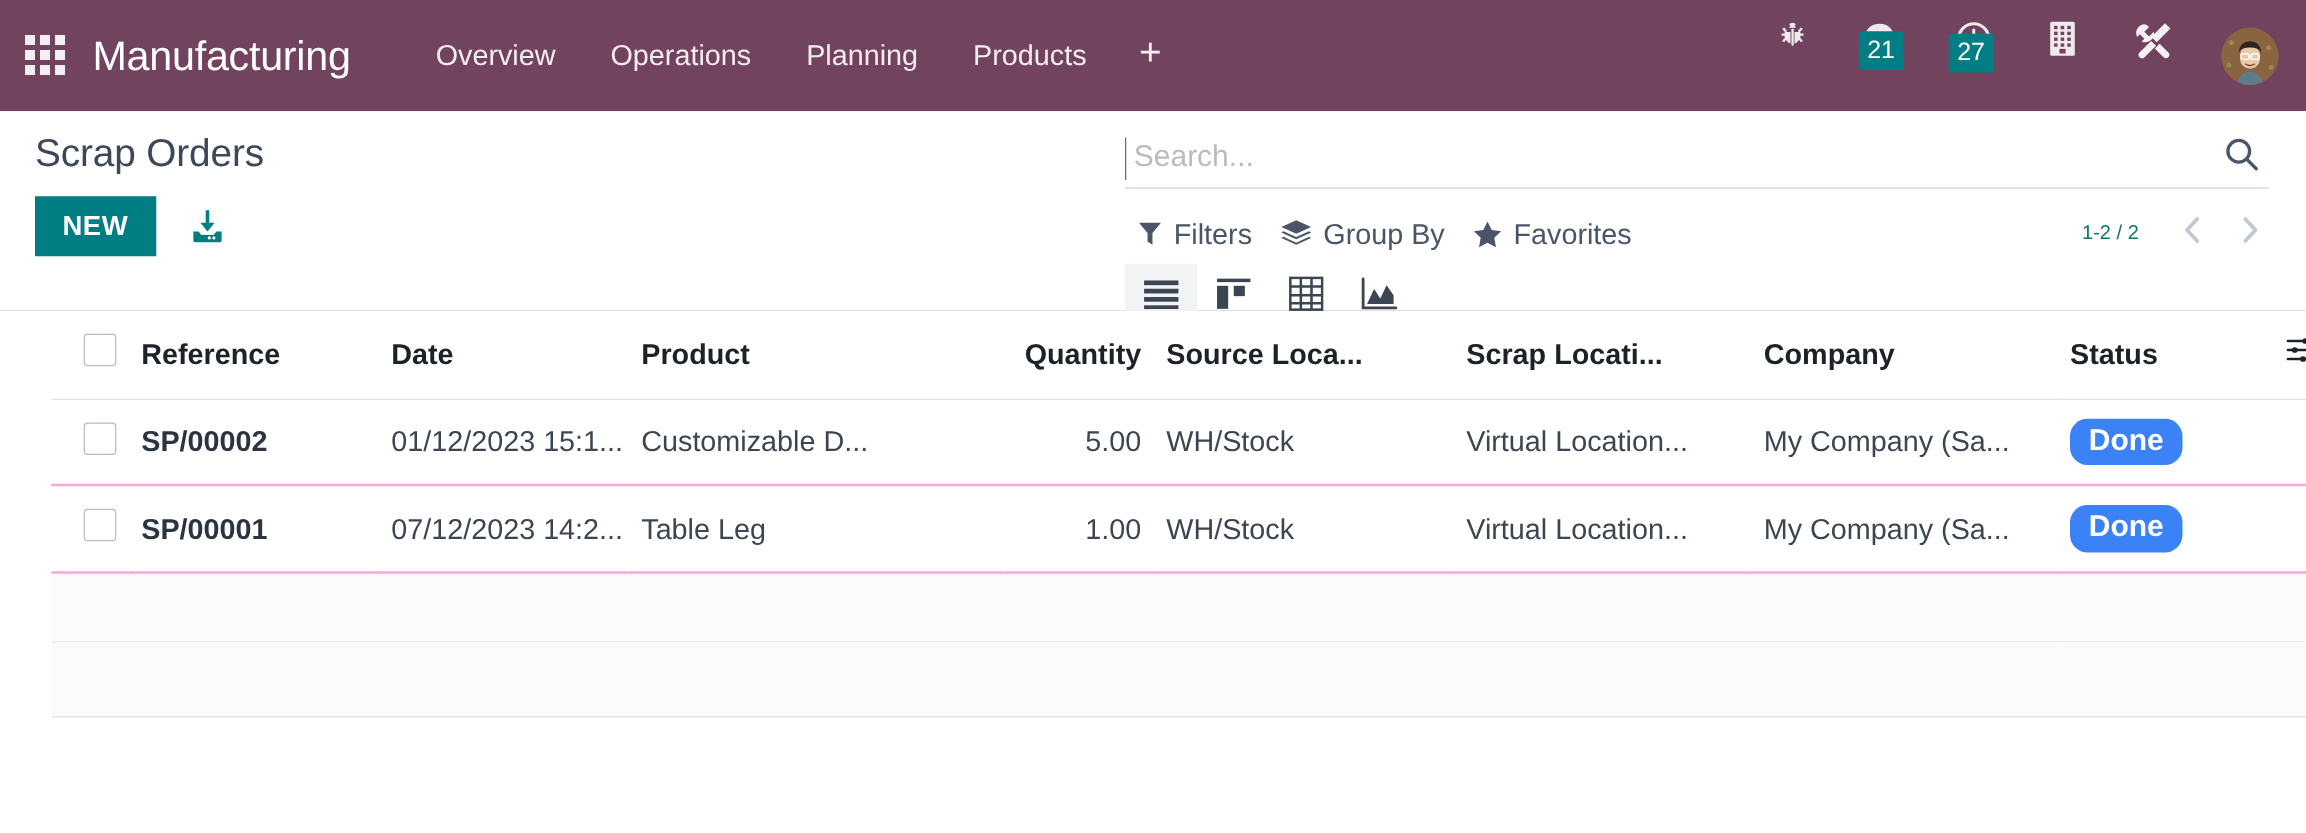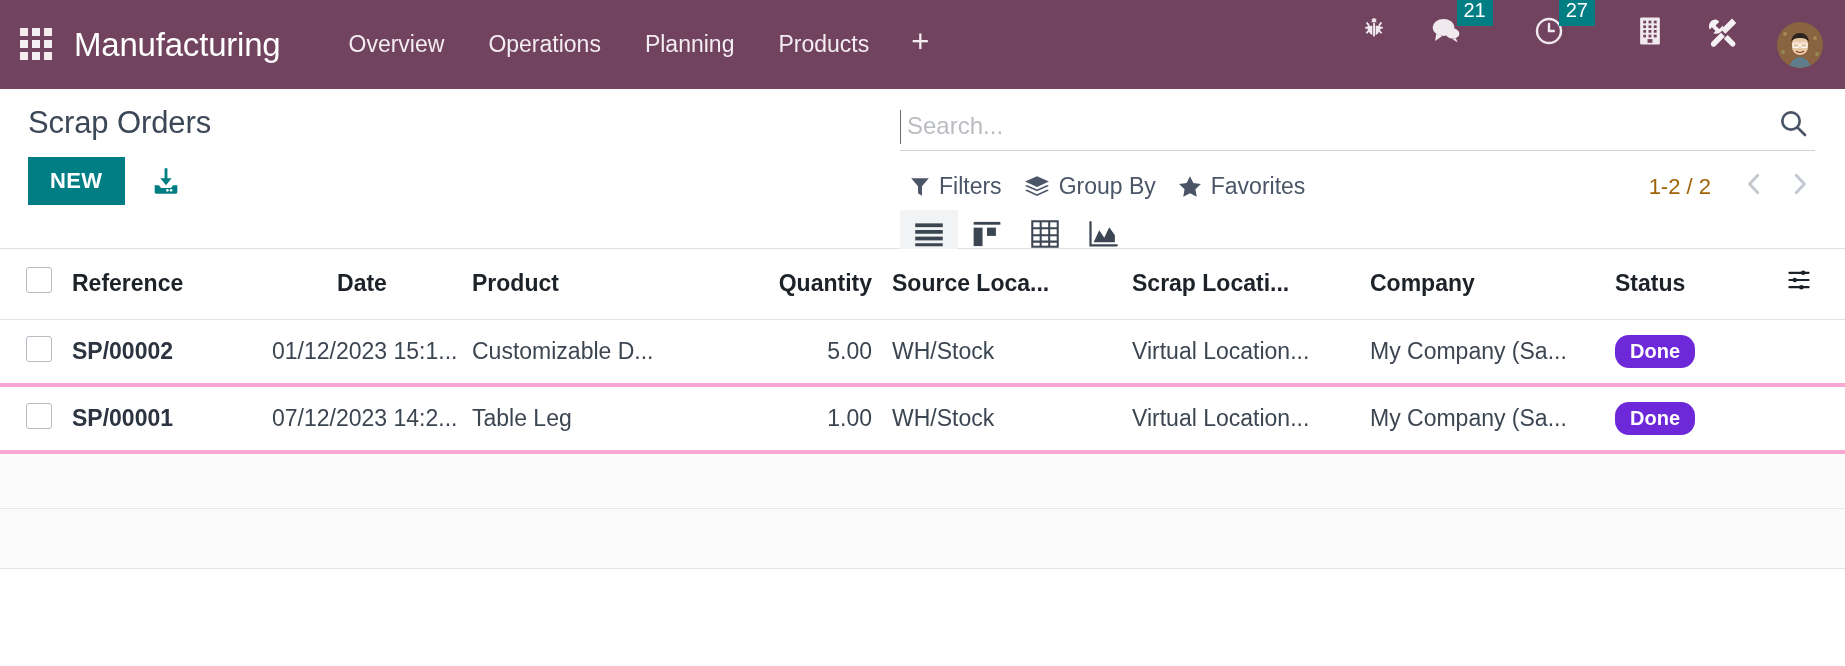--- a/index.html
+++ b/index.html
@@ -52,24 +52,25 @@
     color: #f3edf1;
     padding: 4px 20px 10px 20px;
     line-height: 1;
     cursor: pointer;
   }
   .nav-spacer { flex: 1; }
   .nav-right { display: flex; align-items: center; gap: 0px; }
   .nav-icon-wrap {
     position: relative;
     display: flex;
-    align-items: flex-start;
+    align-items: flex-end;
     padding: 0 20px;
     cursor: pointer;
     height: 60px;
+    flex-direction: column;
   }
   .nav-icon-wrap svg { display: block; }
   .badge {
     background: #017e84;
     color: #ffffff;
     font-size: 20px;
     line-height: 1;
     padding: 5px 7px 6px 7px;
     margin-left: -6px;
     margin-top: -20px;
@@ -158,21 +159,21 @@
   .tool-btn {
     display: flex; align-items: center; gap: 9px;
     background: none; border: none; cursor: pointer;
     font-size: 23px; color: #4a5568;
     font-family: "Liberation Sans", sans-serif;
     padding: 4px 18px 4px 4px;
   }
   .tools-spacer { flex: 1; }
   .pager {
     display: flex; align-items: center; gap: 4px;
-    font-size: 22px; color: #a16207; justify-content: space-between;
+    font-size: 16px; color: #0f766e; justify-content: space-between;
   }
   .pager-label { margin-right: 18px; white-space: nowrap; }
   .pager-arrow {
     background: none; border: none; cursor: pointer;
     color: #c2c8cf; font-size: 30px; line-height: 1;
     padding: 0 10px;
     font-family: "Liberation Sans", sans-serif;
   }
 
   .view-switcher {
@@ -182,44 +183,44 @@
   }
   .vs-btn {
     background: none; border: none; cursor: pointer;
     padding: 9px 14px;
     display: flex; align-items: center; justify-content: center;
     width: 58px; height: 48px;
   }
   .vs-btn.active { background: #f2f3f5; }
 
   
-  .table-area { position: relative; background: #ffffff; }
+  .table-area { position: relative; background: #ffffff; padding-left: 41px; }
   table { width: 100%; border-collapse: collapse; table-layout: fixed; }
   thead th {
     font-size: 23px;
     color: #1d2228;
     font-weight: 700;
     text-align: left;
     padding: 18px 10px 20px 10px;
     border-bottom: 1px solid #dfe2e6;
     white-space: nowrap;
     overflow: hidden;
   }
   tbody td {
     font-size: 23px;
     color: #3c4652;
     padding: 15px 10px;
-    border-bottom: 4px solid #f9a8d4;
+    border-bottom: 2px solid #f9a8d4;
     white-space: nowrap;
     overflow: hidden;
     background: #ffffff;
   }
   .col-check { width: 62px; padding-left: 26px !important; }
   .col-ref   { width: 200px; }
-  .col-date  { width: 200px; text-align: center; }
+  .col-date  { width: 200px; }
   .col-prod  { width: 300px; }
   .col-qty   { width: 120px; text-align: right; }
   .col-src   { width: 240px; }
   .col-scrap { width: 238px; }
   .col-comp  { width: 245px; }
   .col-status{ width: 170px; }
   .col-opt   { width: 70px; }
   th.col-qty { text-align: right; }
   td.col-qty { text-align: right; }
   .cell-ref { font-weight: 700; color: #2b3440; }
@@ -227,23 +228,23 @@
   .row-check {
     width: 26px; height: 26px;
     border: 1px solid #b6bcc4;
     border-radius: 3px;
     background: #ffffff;
     display: inline-block;
     cursor: pointer;
   }
   .status-badge {
     display: inline-block;
-    background: #6d28d9;
+    background: #3b82f6;
     color: #ffffff;
-    font-size: 20px;
+    font-size: 24px;
     font-weight: 700;
     padding: 5px 15px 6px 15px;
     border-radius: 14px;
     line-height: 1.1;
   }
   .empty-row td { height: 56px; border-bottom: 1px solid #e5e7eb; background:#fbfbfc; }
   .filler { background: #fbfbfc; height: 60px; border-bottom: 1px solid #e1e4e8; }
 </style>
 </head>
 <body>

